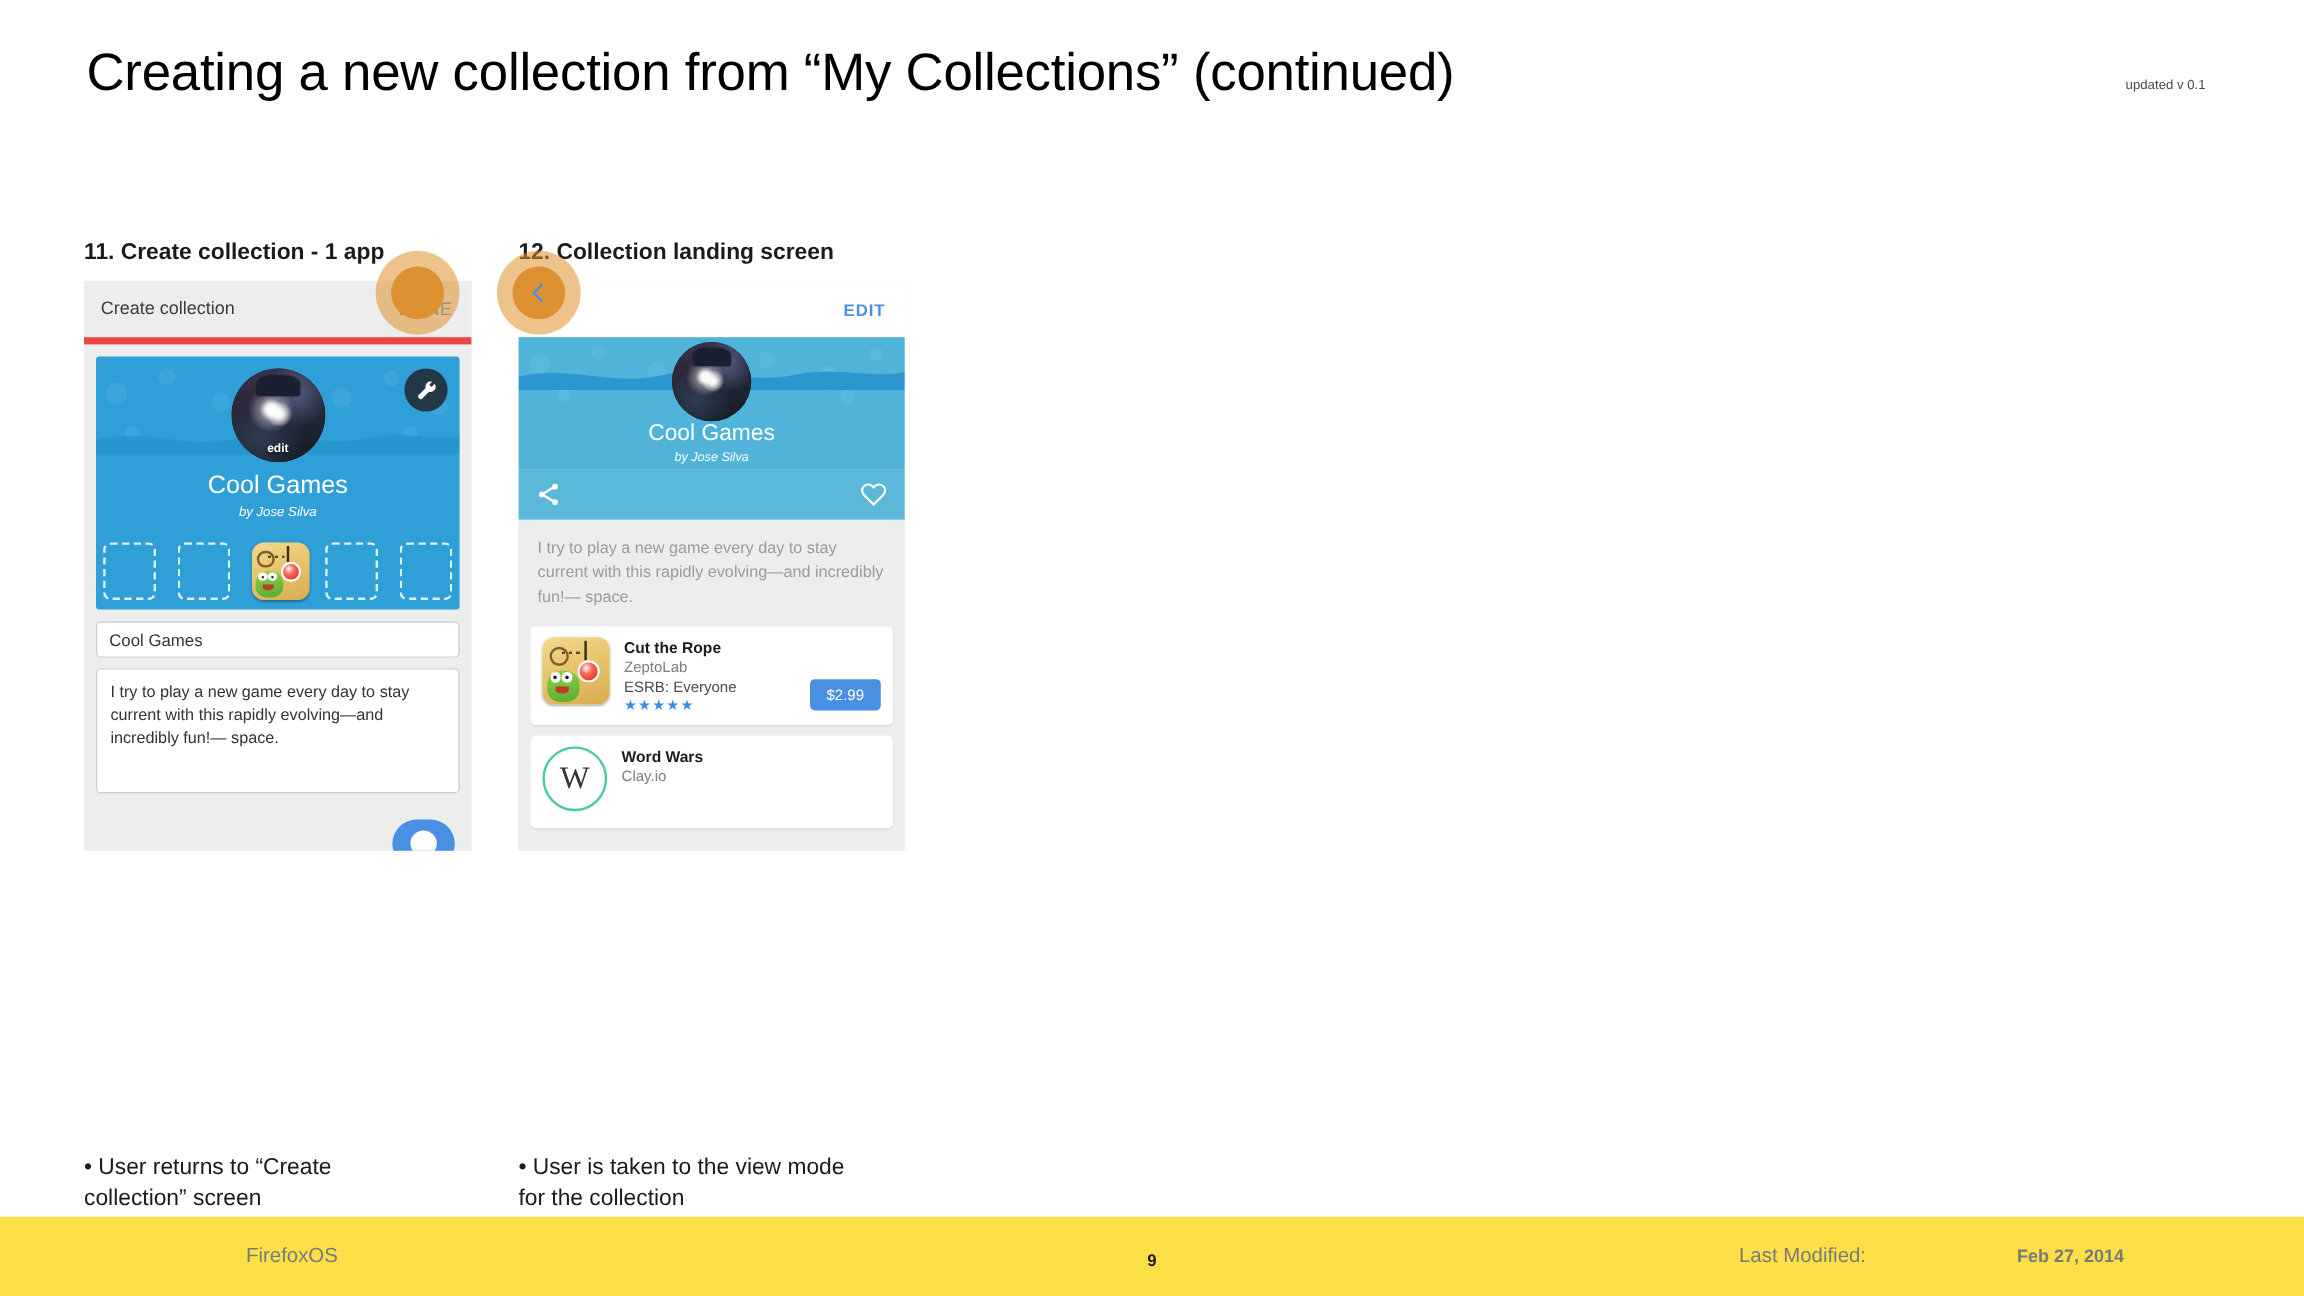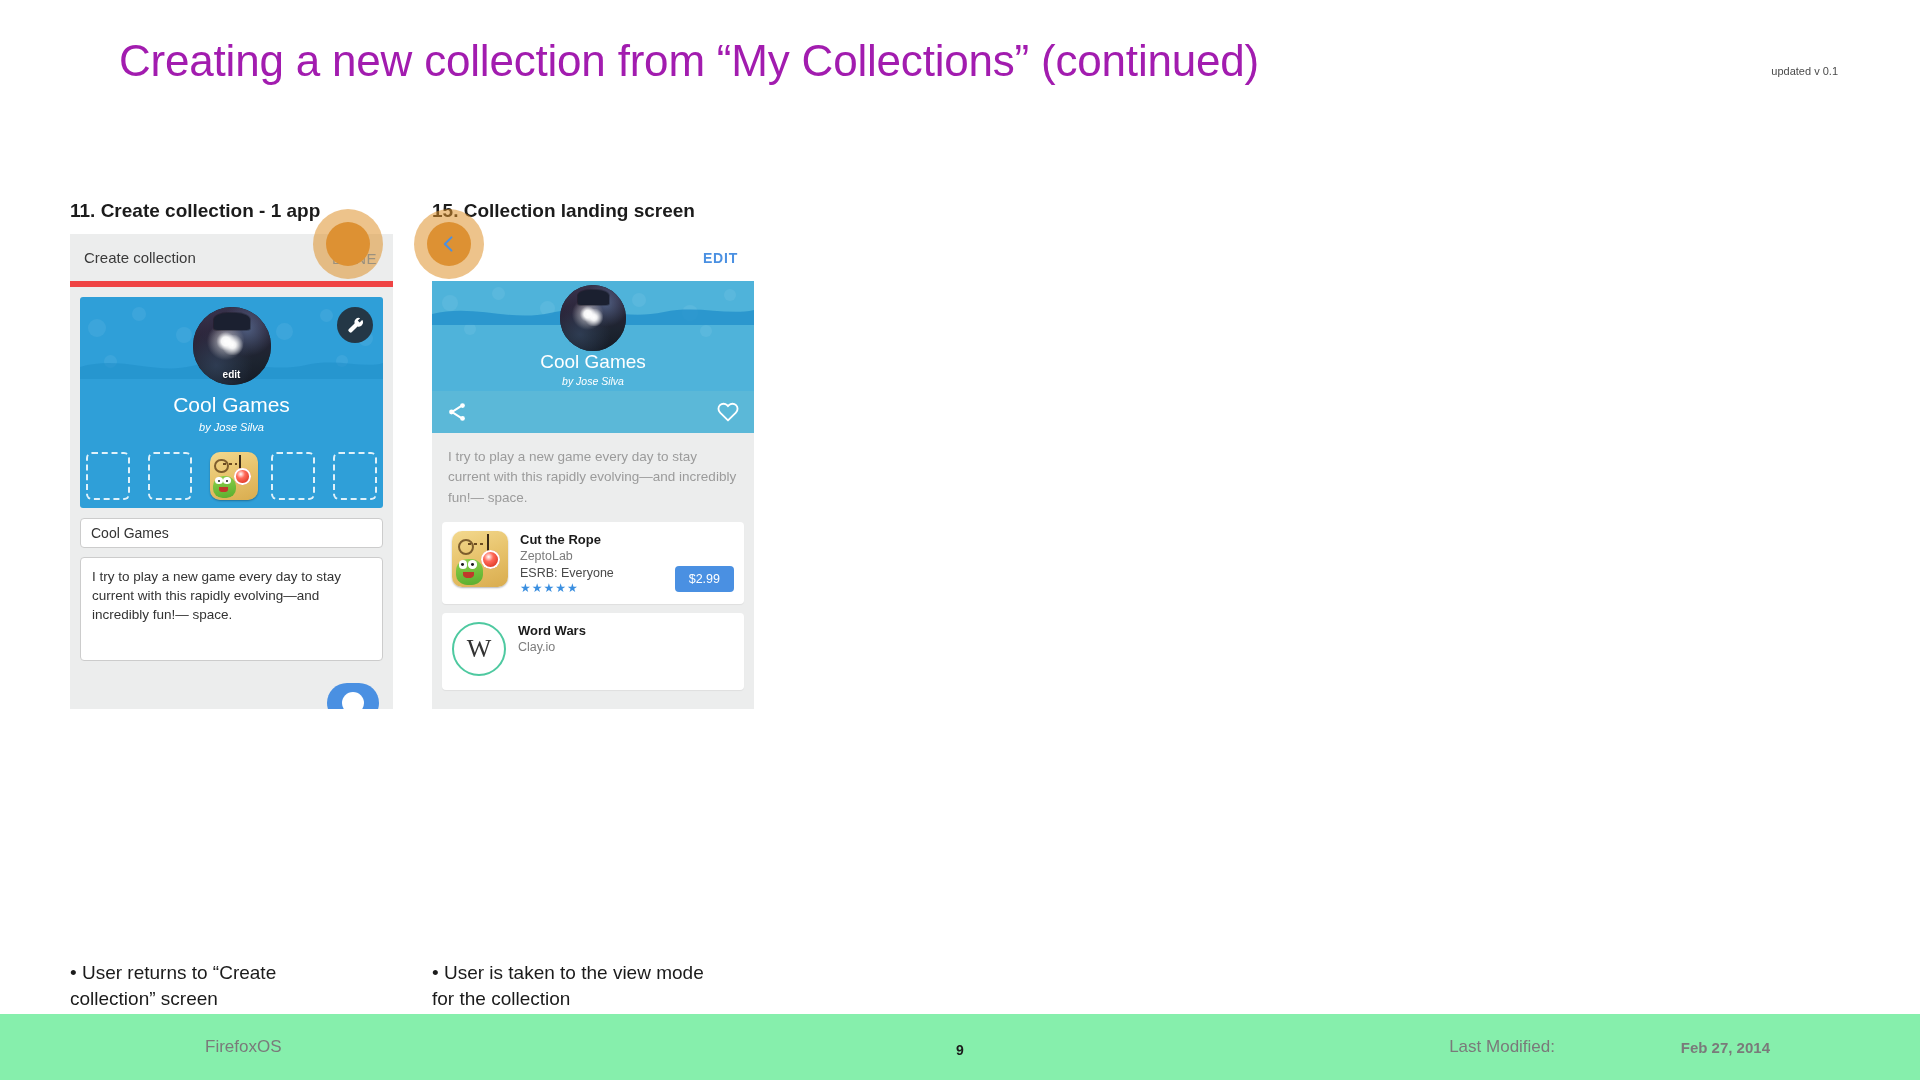--- a/index.html
+++ b/index.html
@@ -12,24 +12,23 @@
     position:relative;
     -webkit-font-smoothing:antialiased;
   }
   .slide{position:absolute;inset:0;}
 
   
   .slide-title{
     position:absolute;left:72px;top:36px;
     font-size:44px;
     font-weight:400;
-    color:#a21caf;
+    color:#000000;
     letter-spacing:-0.2px;
     white-space:nowrap;
-    margin-left:47px;
   }
   .version-note{
     position:absolute;right:82px;top:65px;
     font-size:11px;color:#4a4a4a;font-weight:400;
   }
 
   
   .panel{position:absolute;top:200px;}
   .panel-heading{
     font-size:19px;font-weight:bold;color:#1b1b1b;
@@ -239,21 +238,21 @@
   
   .bullets{
     position:absolute;top:760px;
     font-size:19px;line-height:1.38;color:#1b1b1b;
   }
   .bullets p{margin:0;}
 
   
   .footer{
     position:absolute;left:0;right:0;bottom:0;height:66px;
-    background:#86efac;
+    background:#fde047;
   }
   .footer-left{
     position:absolute;left:205px;top:50%;transform:translateY(-50%);
     font-size:17px;color:#7a7a7a;
   }
   .footer-page{
     position:absolute;left:50%;transform:translate(-50%,-50%);top:54%;
     font-size:14px;font-weight:bold;color:#1b1b1b;
   }
   .footer-lm{
@@ -354,21 +353,21 @@
       <p>• User returns to “Create</p>
       <p>collection” screen</p>
       <p>• The graphic changes color and</p>
       <p>the app (or apps) added are now</p>
       <p>visible</p>
 
     </div>
   </div>
 
   <div class="panel" id="panel2" style="left:432px;">
-    <div class="panel-heading">15. Collection landing screen</div>
+    <div class="panel-heading">12. Collection landing screen</div>
 
     <div class="phone">
 
       <div class="appbar">
         <div class="appbar-title"></div>
         <div class="appbar-action edit">EDIT</div>
       </div>
 
       <div class="hero hero2">
         <div class="dots">

